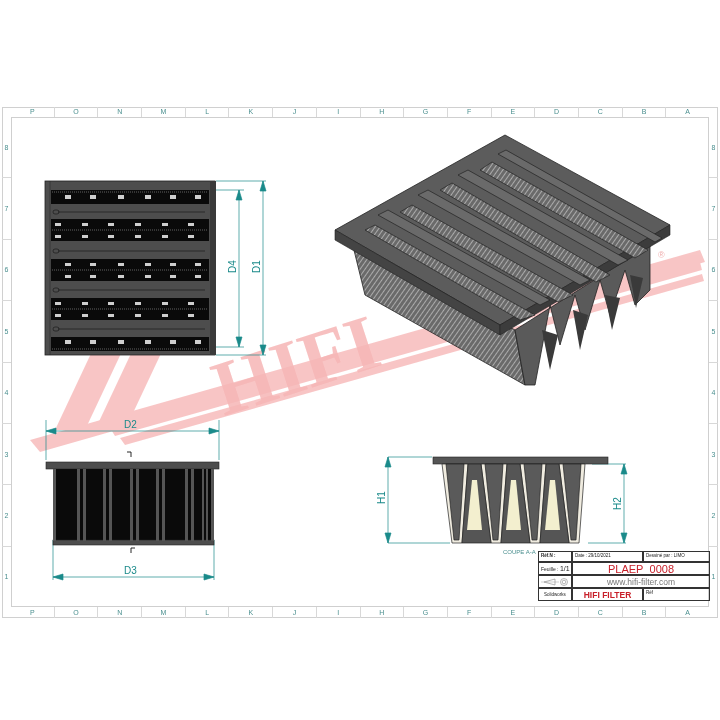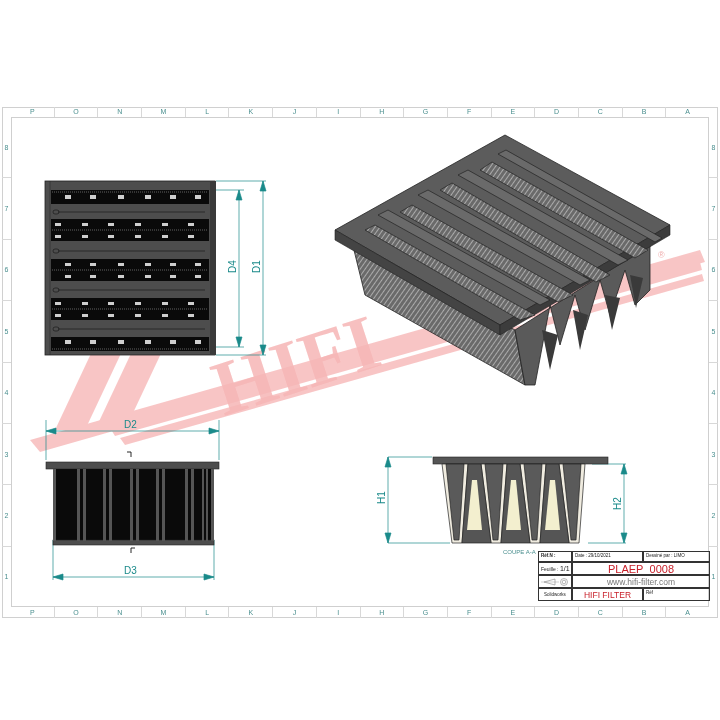--- a/index.html
+++ b/index.html
@@ -304,15 +304,15 @@
   <div class="tb-cell" style="left:0;top:24px;width:34px;height:13px;">
     <svg width="30" height="10" viewBox="0 0 30 10">
       <polygon points="3,5 14,2 14,8" fill="none" stroke="#888" stroke-width="0.6"></polygon>
       <line x1="0" y1="5" x2="18" y2="5" stroke="#888" stroke-width="0.4"></line>
       <circle cx="23" cy="5" r="3.5" fill="none" stroke="#888" stroke-width="0.6"></circle>
       <circle cx="23" cy="5" r="1.8" fill="none" stroke="#888" stroke-width="0.6"></circle>
     </svg>
   </div>
   <div class="tb-cell" style="left:34px;top:24px;width:138px;height:13px;font-size:8.5px;color:#777;text-align:center;line-height:10px;">www.hifi-filter.com</div>
   <div class="tb-cell" style="left:0;top:37px;width:34px;height:13px;text-align:center;line-height:9px;">Solidworks</div>
-  <div class="tb-cell" style="left:34px;top:37px;width:71px;height:13px;font-size:8.5px;color:#c8202a;font-weight:normal;text-align:center;line-height:10px;">HIFI FILTER</div>
+  <div class="tb-cell" style="left:34px;top:37px;width:71px;height:13px;font-size:8.5px;color:#c8202a;font-weight:bold;text-align:center;line-height:10px;">HIFI FILTER</div>
   <div class="tb-cell" style="left:105px;top:37px;width:67px;height:13px;">Réf</div>
 </div>
 
 </body></html>

